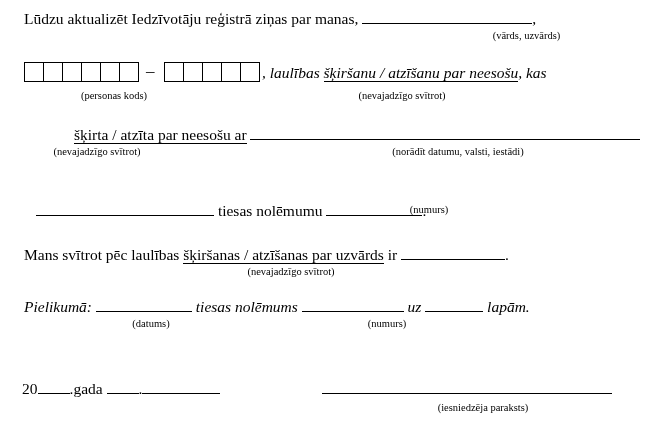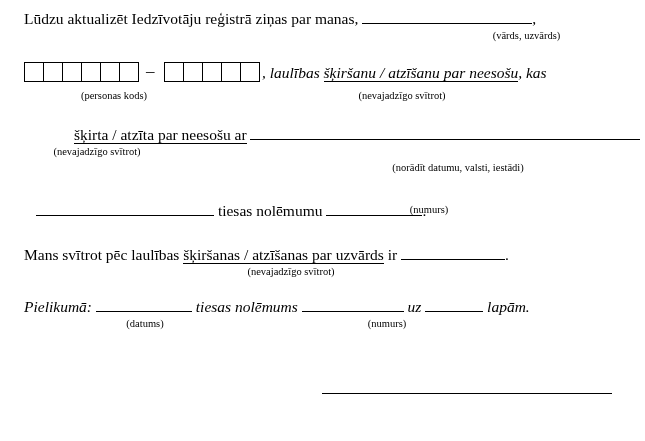--- a/index.html
+++ b/index.html
@@ -92,21 +92,21 @@
     <span class="ul-text">šķiršanu / atzīšanu par neesošu</span><span>, kas</span>
   </div>
   <div class="sub" style="left:54px; top:90px; width:120px;">(personas kods)</div>
   <div class="sub" style="left:332px; top:90px; width:140px;">(nevajadzīgo svītrot)</div>
 
   <div class="line" style="left:30px; top:124px;margin-left:44px;">
     <span class="ul-text">šķirta / atzīta par neesošu ar</span>
     <span class="ul" style="width:390px; height:15px;"></span>
   </div>
   <div class="sub" style="left:22px; top:146px; width:150px;">(nevajadzīgo svītrot)</div>
-  <div class="sub" style="left:338px; top:146px; width:240px;margin-top:16px;">(norādīt datumu, valsti, iestādi)</div>
+  <div class="sub" style="left:338px; top:146px; width:240px;">(norādīt datumu, valsti, iestādi)</div>
 
   <div class="line" style="left:36px; top:182px;margin-top:18px;">
     <span class="ul" style="width:178px; height:15px;"></span>
     <span>tiesas nolēmumu</span>
     <span class="ul" style="width:96px; height:15px;"></span><span>.</span>
   </div>
   <div class="sub" style="left:384px; top:204px; width:90px;">(numurs)</div>
 
   <div class="line" style="left:24px; top:244px;">
     <span>Mans svītrot pēc laulības</span>
@@ -118,20 +118,25 @@
 
   <div class="line" style="left:24px; top:296px;font-style:italic;">
     <span>Pielikumā:</span>
     <span class="ul" style="width:96px; height:15px;"></span>
     <span>tiesas nolēmums</span>
     <span class="ul" style="width:102px; height:15px;"></span>
     <span>uz</span>
     <span class="ul" style="width:58px; height:15px;"></span>
     <span>lapām.</span>
   </div>
-  <div class="sub" style="left:100px; top:318px; width:90px;text-align:center;">(datums)</div>
+  <div class="sub" style="left:106px; top:318px; width:90px;text-align:center;">(datums)</div>
   <div class="sub" style="left:342px; top:318px; width:90px;">(numurs)</div>
 
+  <div class="line" style="left:22px; top:378px;">
+    <span>20</span><span class="ul" style="width:32px; height:15px;"></span><span>.gada</span>
+    <span class="ul" style="width:32px; height:15px;"></span><span>.</span><span class="ul" style="width:78px; height:15px;"></span>
+  </div>
   <div class="line" style="left:322px; top:378px;">
     <span class="ul" style="width:290px; height:15px;"></span>
   </div>
+  <div class="sub" style="left:408px; top:402px; width:150px;">(iesniedzēja paraksts)</div>
 
 </div>
 
 </body></html>

